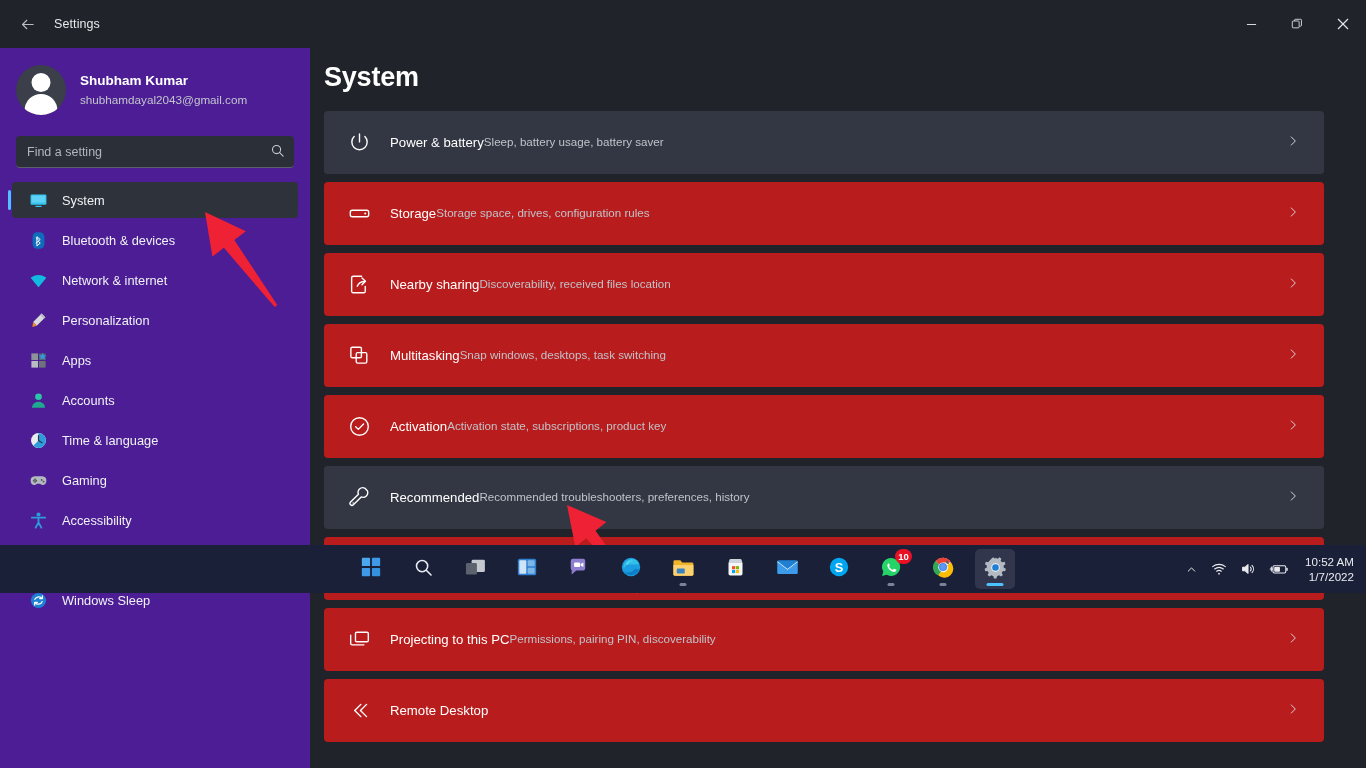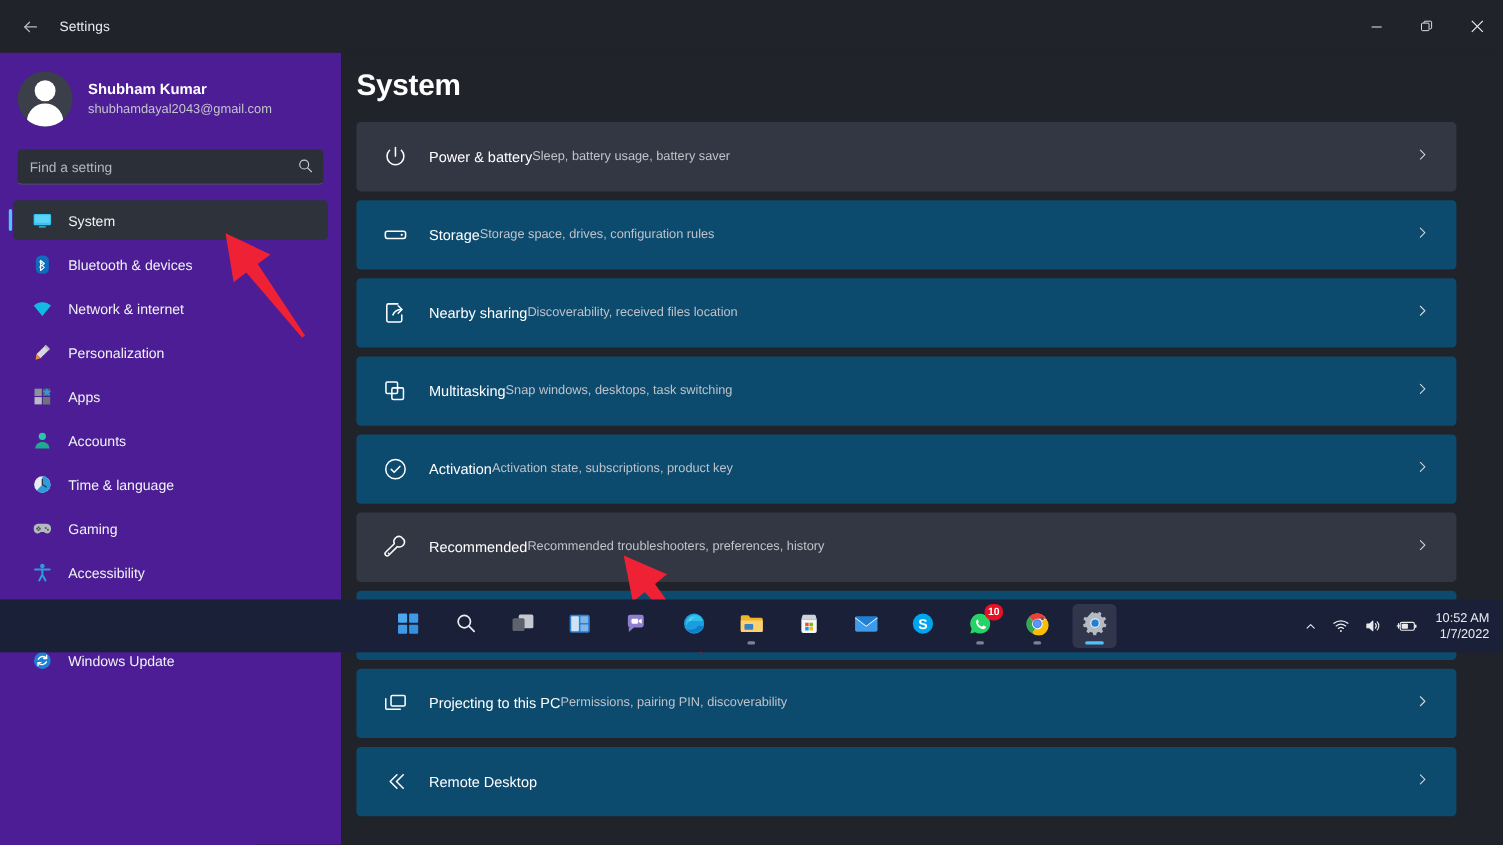--- a/index.html
+++ b/index.html
@@ -88,21 +88,21 @@
     position:absolute; left:310px; top:48px; width:1056px; height:720px;
     background:#202329; overflow:hidden;
   }
   .page-title {
     font-size:27px; font-weight:bold; color:#ffffff;
     padding:14px 0 0 14px; letter-spacing:-.2px;
   }
   .cards { margin-top:18px; padding:0 42px 0 14px; }
   .card {
     position:relative; display:flex; align-items:center;
-    height:63px; background:#0c4a6e; border-radius:4px; margin-bottom:8px;
+    height:63px; background:#b91c1c; border-radius:4px; margin-bottom:8px;
     padding-left:18px;
   }
   .card.hl { background:#333743; }
   .card-ico {
     width:34px; height:34px; margin-right:14px; flex:none;
     display:flex; align-items:center; justify-content:center; color:#ffffff;
   }
   .card-text { display:flex; justify-content:center; }
   .card-title { font-size:13.2px; color:#ffffff; line-height:1.45; }
   .card-sub { font-size:11.6px; color:#bfc3ca; line-height:1.45; margin-top:1px; }
@@ -307,21 +307,21 @@
           <span class="nav-label">Privacy &amp; security</span>
         </div>
         <div class="navitem">
           <span class="nav-ico">
             <svg width="19" height="19" viewBox="0 0 24 24">
               <circle cx="12" cy="12" r="9.6" fill="#1e7fd4"></circle>
               <path d="M16.6 9.4a5.4 5.4 0 0 0-9.2 1.1M7.4 14.6a5.4 5.4 0 0 0 9.2-1.1" stroke="#fff" stroke-width="1.6" fill="none" stroke-linecap="round"></path>
               <path d="M16.9 6.2v3.4h-3.4M7.1 17.8v-3.4h3.4" stroke="#fff" stroke-width="1.6" fill="none" stroke-linecap="round" stroke-linejoin="round"></path>
             </svg>
           </span>
-          <span class="nav-label">Windows Update</span>
+          <span class="nav-label">Windows Sleep</span>
         </div>
       </div>
   </div>
 
   <div class="main">
     <div class="page-title">System</div>
     <div class="cards" id="cards">
         <div class="card hl">
           <span class="card-ico">
             <svg width="23" height="23" viewBox="0 0 24 24" fill="none" stroke="currentColor" stroke-width="1.45" stroke-linecap="round" stroke-linejoin="round">

